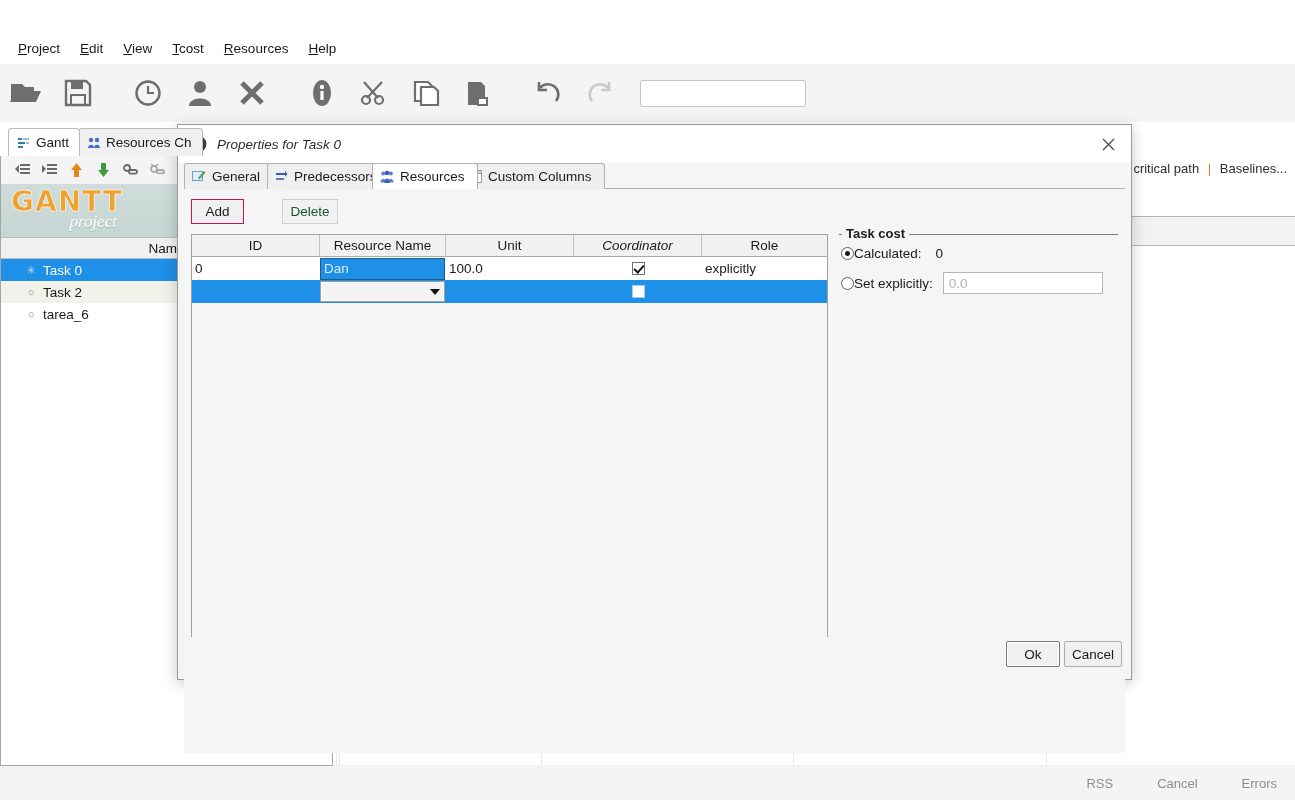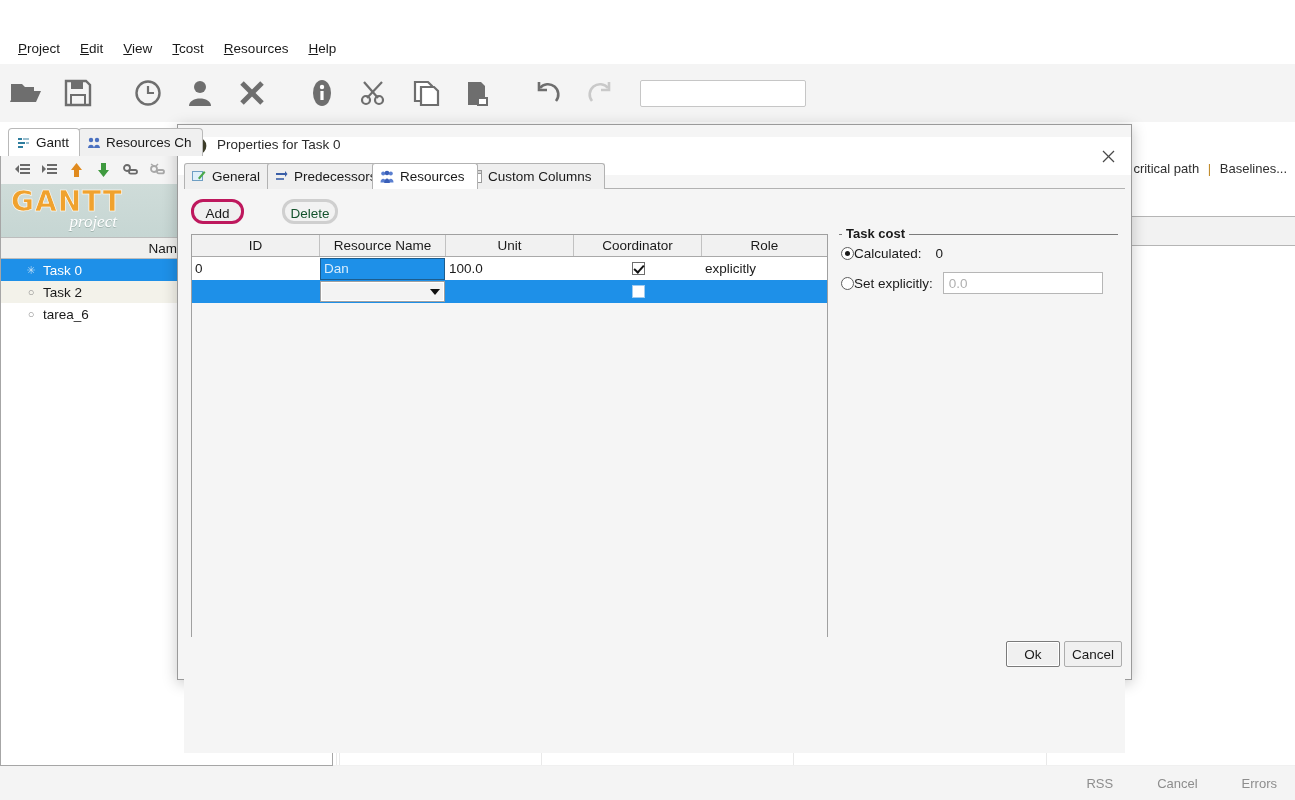--- a/index.html
+++ b/index.html
@@ -125,22 +125,22 @@
   }
   .status-item { margin-left: 44px; font-size:13px; color:#8d8d8d; }
 
   
   .dialog {
     position:absolute; left:177px; top:124px; width:955px; height:556px;
     background:#f5f5f5; border:1px solid #9a9a9a;
     box-shadow: 0 3px 14px rgba(0,0,0,0.22);
   }
   .dlg-title {
-    position:absolute; left:0; top:12px; width:953px; height:38px;
-    background:#ffffff; display:flex; align-items:flex-start;
+    position:absolute; left:0; top:0; width:953px; height:38px;
+    background:#ffffff; display:flex; align-items:center;font-style:italic;
   }
   .dlg-title-icon { margin-left:11px; width:18px; height:18px; }
   .dlg-title-text { margin-left:10px; font-size:13.5px; color:#2b2b2b; }
   .dlg-close {
     position:absolute; right:0; top:0; width:46px; height:38px;
     display:flex; align-items:center; justify-content:center; color:#4a4a4a;
   }
   .dlg-tabs { position:absolute; left:6px; top:38px; height:26px; width:940px; }
   .dtab {
     position:absolute; top:0; height:26px; display:flex; align-items:center;
@@ -151,22 +151,22 @@
   .dtab.unsel { background:#efefef; z-index:2; }
   .dtab .ic { margin-right:6px; display:flex; align-items:center; }
   .dlg-body {
     position:absolute; left:6px; top:63px; width:941px; height:565px;
     background:#f5f5f5; border-top:1px solid #b2b2b2;
   }
 
   
   .btn {
     font-family:"Liberation Sans", sans-serif; font-size:13.5px;
-    border:3px solid #be185d; background:#f0f0f0; color:#1a1a1a;
-    border-radius:12px; padding: 4px 0; text-align:center;
+    border:1px solid #be185d; background:#f0f0f0; color:#1a1a1a;
+    border-radius:0; padding: 4px 0; text-align:center;
   }
   .btn.disabled { color:#14532d; background:#f2f2f2; border-color:#cfcfcf;margin-left:31px; }
   .btn-add { position:absolute; left:0; top:10px; width:53px; height:25px; }
   .btn-del { position:absolute; left:60px; top:10px; width:56px; height:25px; }
 
   
   .restable {
     position:absolute; left:0px; top:45px; width:637px; height:403px;
     background:#ffffff; border:1px solid #a0a0a0;
   }
@@ -530,21 +530,21 @@
           <div class="rt-head">
             <div class="rt-th" style="left:0px;width:128px;">
               <span>ID</span>
             </div>
             <div class="rt-th" style="left:128px;width:126px;">
               <span>Resource Name</span>
             </div>
             <div class="rt-th" style="left:254px;width:128px;text-align:right;">
               <span>Unit</span>
             </div>
-            <div class="rt-th" style="left:382px;width:128px;">
+            <div class="rt-th" style="left:382px;width:128px;font-style:italic;">
               <span>Coordinator</span>
             </div>
             <div class="rt-th" style="left:510px;width:125px;border-right:none;">
               <span>Role</span>
             </div>
           </div>
 
           <div class="rt-row white" style="top:22px;">
             <div class="rt-cell" style="left:0px;width:128px;">0</div>
             <div class="rt-cell" style="left:128px;width:126px;">Dan</div>

